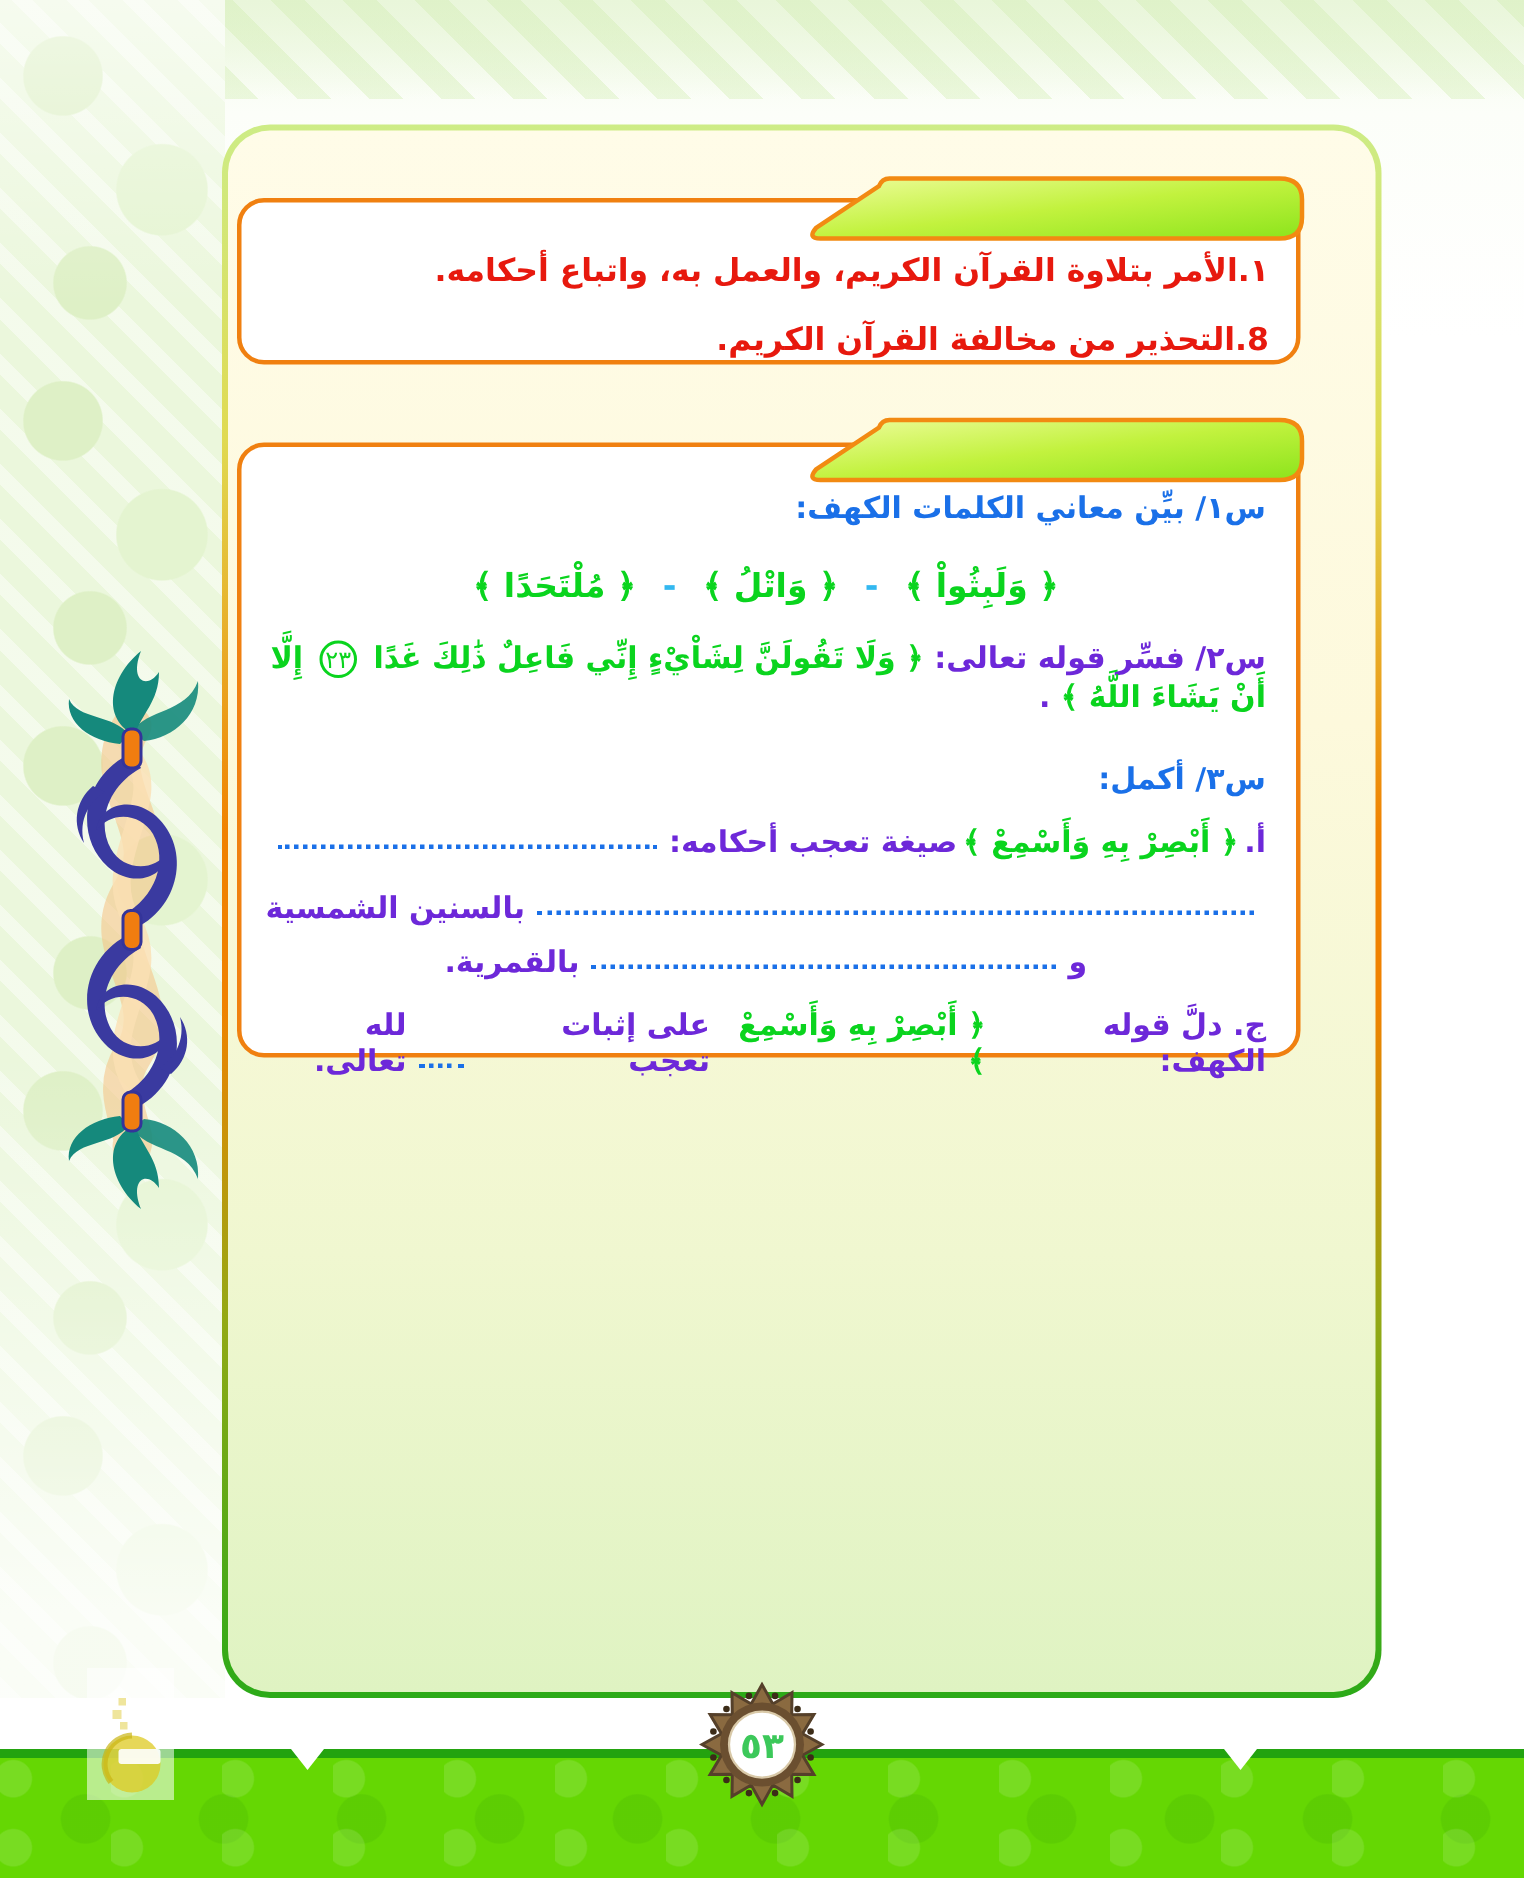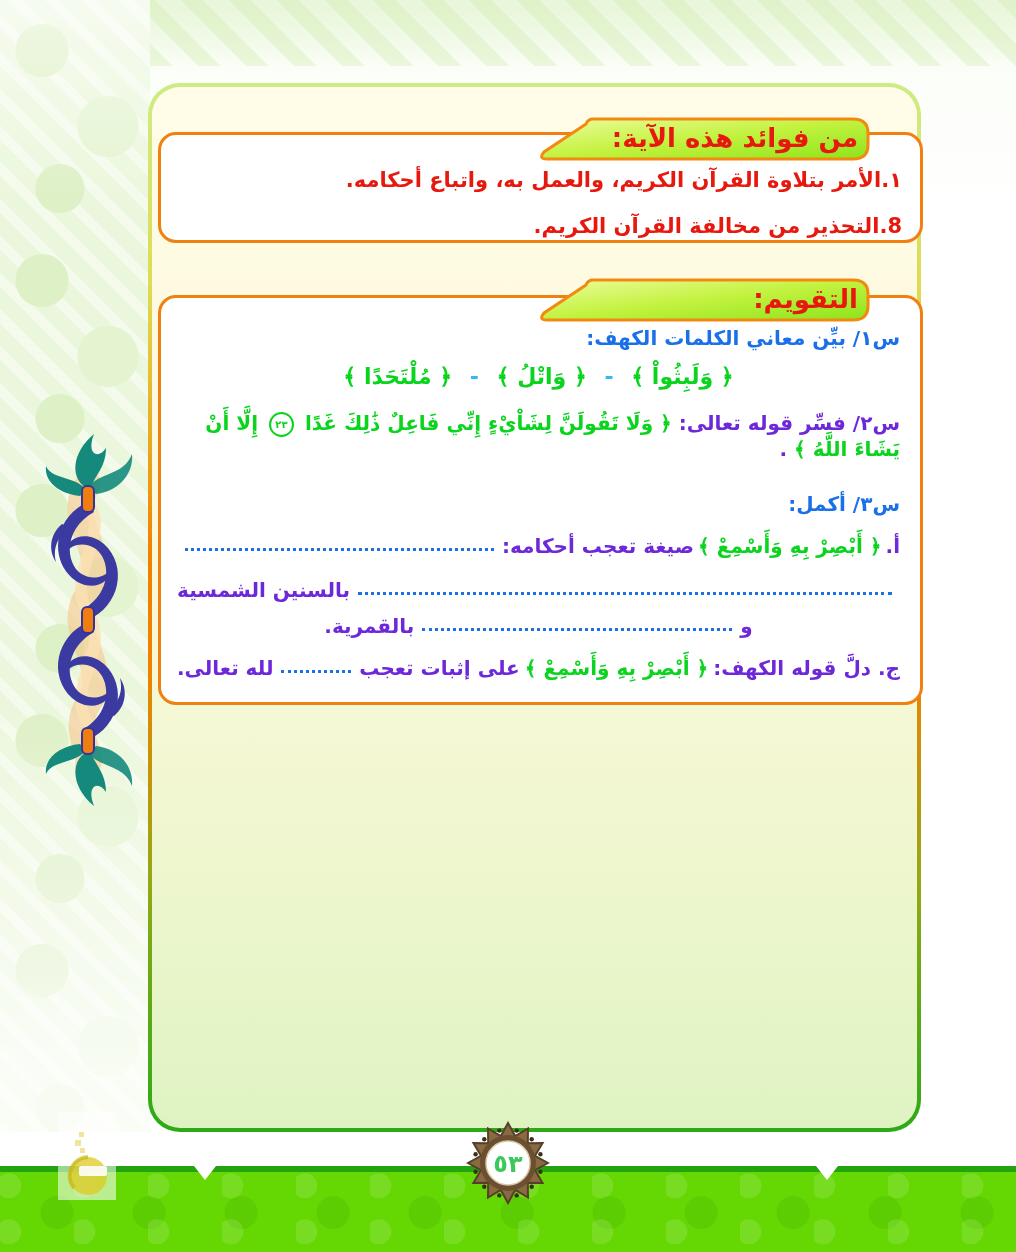--- a/index.html
+++ b/index.html
@@ -27,43 +27,43 @@
       linear-gradient(180deg,#e9f6da, rgba(255,255,255,0)); }
   
   .ornament { position:absolute; left:32px; top:424px; width:112px; height:392px; }
   
   .card { position:absolute; left:148px; top:83px; width:773px; height:1049px;
     border-radius:32px; padding:4px;
     background:linear-gradient(180deg,#cdec86 0%,#e0da52 20%,#f08200 45%,#f08200 56%,#93a915 76%,#2baa18 100%); }
   .card-inner { position:relative; width:100%; height:100%; border-radius:28px;
     background:linear-gradient(180deg,#fffce8 0%,#fdf9dc 38%,#f0f7d0 72%,#dff3c2 100%); }
   
-  .wbox { position:absolute; left:6px; width:765px; background:#ffffff;
+  .wbox { position:absolute; left:6px; width:709px; background:#ffffff;
     border:3px solid #f08010; border-radius:18px; z-index:1; }
   .box-benefits { top:45px; height:111px; padding:22px 18px 0; }
   .box-assessment { top:208px; height:410px; padding:28px 20px 0 16px; }
   
   .tab { position:absolute; left:385px; width:341px; height:44px; z-index:2; }
   .tab-benefits { top:30px; } .tab-assessment { top:191px; }
   .tab svg { position:absolute; inset:0; }
   .tab .tab-label { position:relative; z-index:1; display:block; text-align:right;
     padding:6px 20px 0 0; font-size:26px; font-weight:bold; color:#e7190e; }
   
   .red-item { color:#e7190e; font-size:21px; font-weight:bold; line-height:46px; }
   .blue { color:#6d28d9; font-weight:bold; }
   .q-line { font-size:20px; font-weight:bold; color:#1a70e8; }
   .quran { color:#0ad41e; font-weight:bold; }
   .flexline { display:flex; align-items:flex-end; }
   .dots { flex:1 1 auto; border-bottom:3px dotted #1a70e8; margin:0 8px; transform:translateY(-7px); min-width:30px; }
   .dots-fixed { flex:0 0 310px; }
   .vnum { display:inline-block; width:25px; height:25px; border:2px solid #0ad41e; border-radius:50%;
-    font-size:10px; line-height:21px; text-align:center; color:#0ad41e; font-weight:bold;
+    font-size:16px; line-height:21px; text-align:center; color:#0ad41e; font-weight:normal;
     vertical-align:middle; margin:0 4px; }
   .m-q1 { margin-top:0; }
-  .m-words { margin-top:14px; text-align:center; font-size:22px; letter-spacing:1px; }
+  .m-words { margin-top:28px; text-align:center; font-size:22px; letter-spacing:1px; }
   .m-q2 { margin-top:22px; }
   .m-q3 { margin-top:31px; }
   .m-a  { margin-top:18px; }
   .m-b  { margin-top:20px; }
   .m-b2 { margin-top:12px; justify-content:center; }
   .m-c  { margin-top:18px; }
   .words-sep { color:#33b8f0; margin:0 10px; }
   
   .footer-white { position:absolute; left:0; top:1132px; width:1016px; height:36px; background:#ffffff; }
   .footer-line { position:absolute; left:0; top:1166px; width:1016px; height:6px; background:#23a30f; }
@@ -118,40 +118,38 @@
         <svg viewBox="0 0 341 44">
           <defs>
             <linearGradient id="tg1" x1="0" y1="0" x2="1" y2="1">
               <stop offset="0" stop-color="#eefc9c"></stop>
                 <stop offset="0.5" stop-color="#c2f23e"></stop>
                 <stop offset="1" stop-color="#8ce41c"></stop>
             </linearGradient>
           </defs>
           <path d="M56 2 L316 2 Q331 2 331 16 L331 28 Q331 42 316 42 L10 42 Q1 42 7 35 L49 7 Q51 2 56 2 Z" fill="url(#tg1)" stroke="#f28a12" stroke-width="3"></path>
         </svg>
-        <span class="tab-label">من فوائد هذه الآية:</span>
       </div>
 
       <div class="wbox box-benefits">
         <div class="red-item">١.الأمر بتلاوة القرآن الكريم، والعمل به، واتباع أحكامه.</div>
         <div class="red-item">8.التحذير من مخالفة القرآن الكريم.</div>
       </div>
 
       <div class="tab tab-assessment">
         <svg viewBox="0 0 341 44">
           <defs>
             <linearGradient id="tg2" x1="0" y1="0" x2="1" y2="1">
               <stop offset="0" stop-color="#eefc9c"></stop>
                 <stop offset="0.5" stop-color="#c2f23e"></stop>
                 <stop offset="1" stop-color="#8ce41c"></stop>
             </linearGradient>
           </defs>
           <path d="M56 2 L316 2 Q331 2 331 16 L331 28 Q331 42 316 42 L10 42 Q1 42 7 35 L49 7 Q51 2 56 2 Z" fill="url(#tg2)" stroke="#f28a12" stroke-width="3"></path>
         </svg>
-        <span class="tab-label">التقويم:</span>
       </div>
 
       <div class="wbox box-assessment">
 
         <div class="q-line m-q1">س١/ بيِّن معاني الكلمات الكهف:</div>
 
         <div class="q-line m-words">
           <span class="quran">﴿ وَلَبِثُواْ ﴾</span>
           <span class="words-sep">-</span>
           <span class="quran">﴿ وَاتْلُ ﴾</span>

